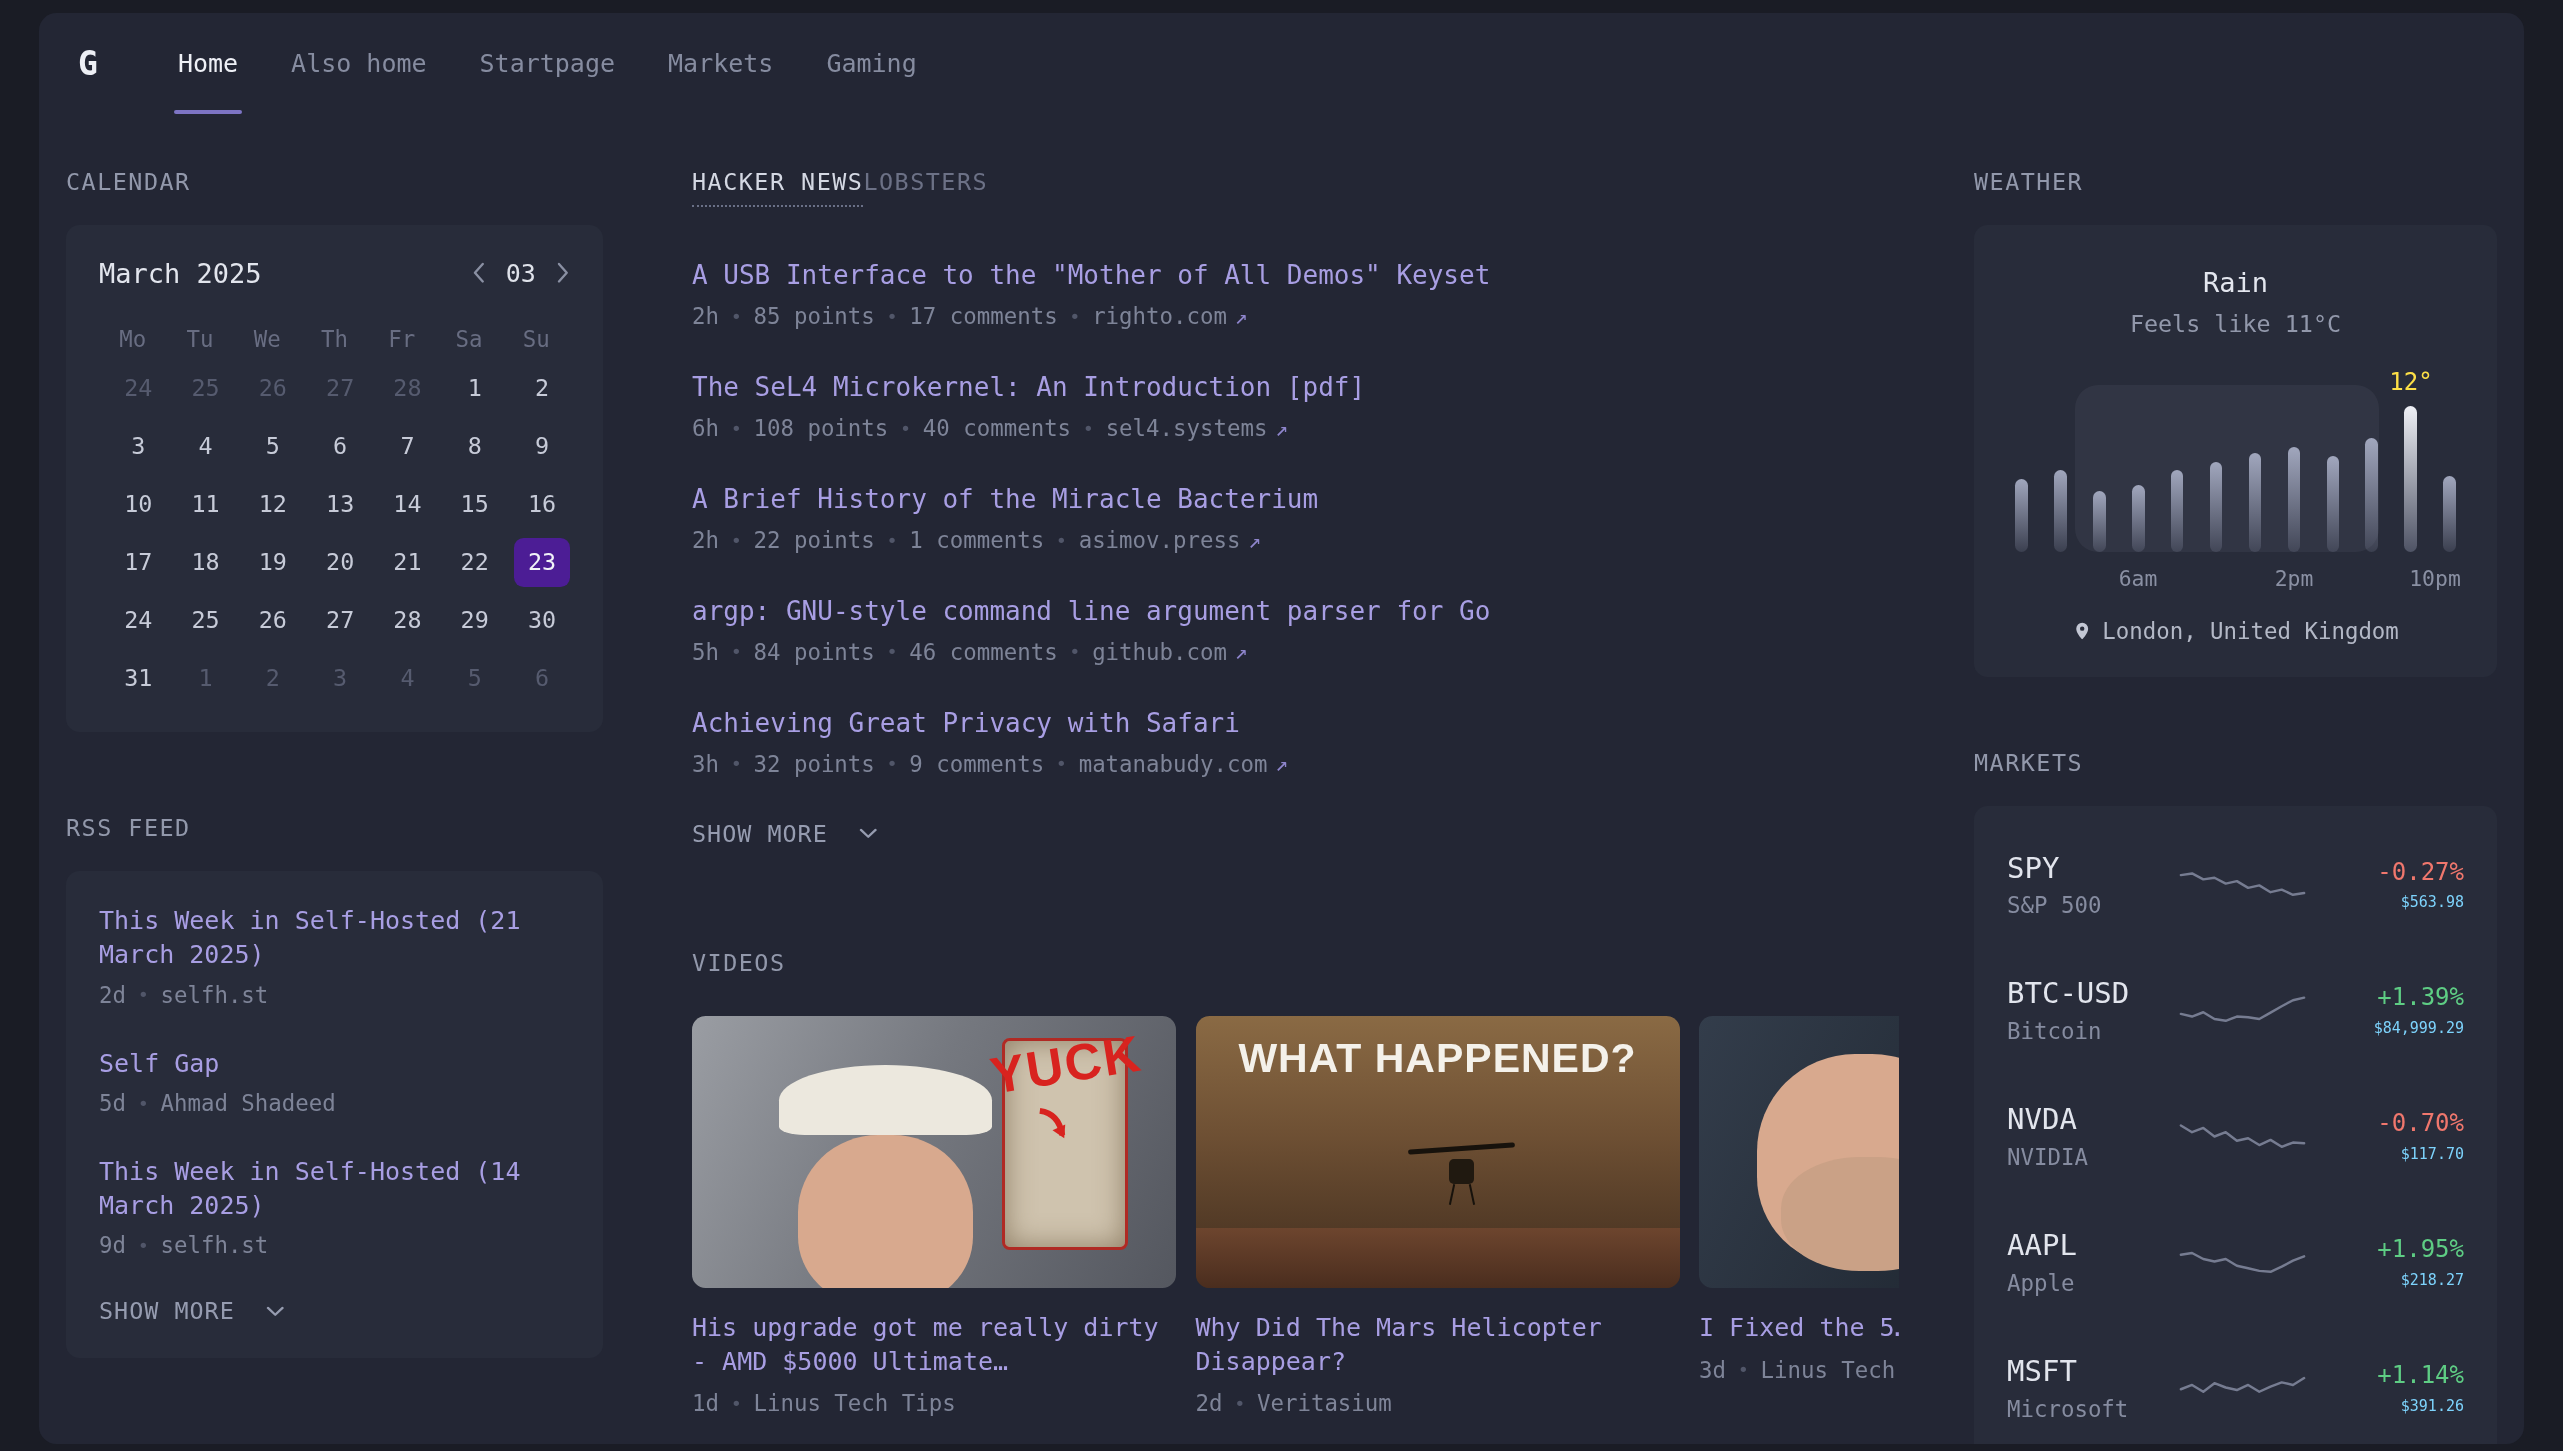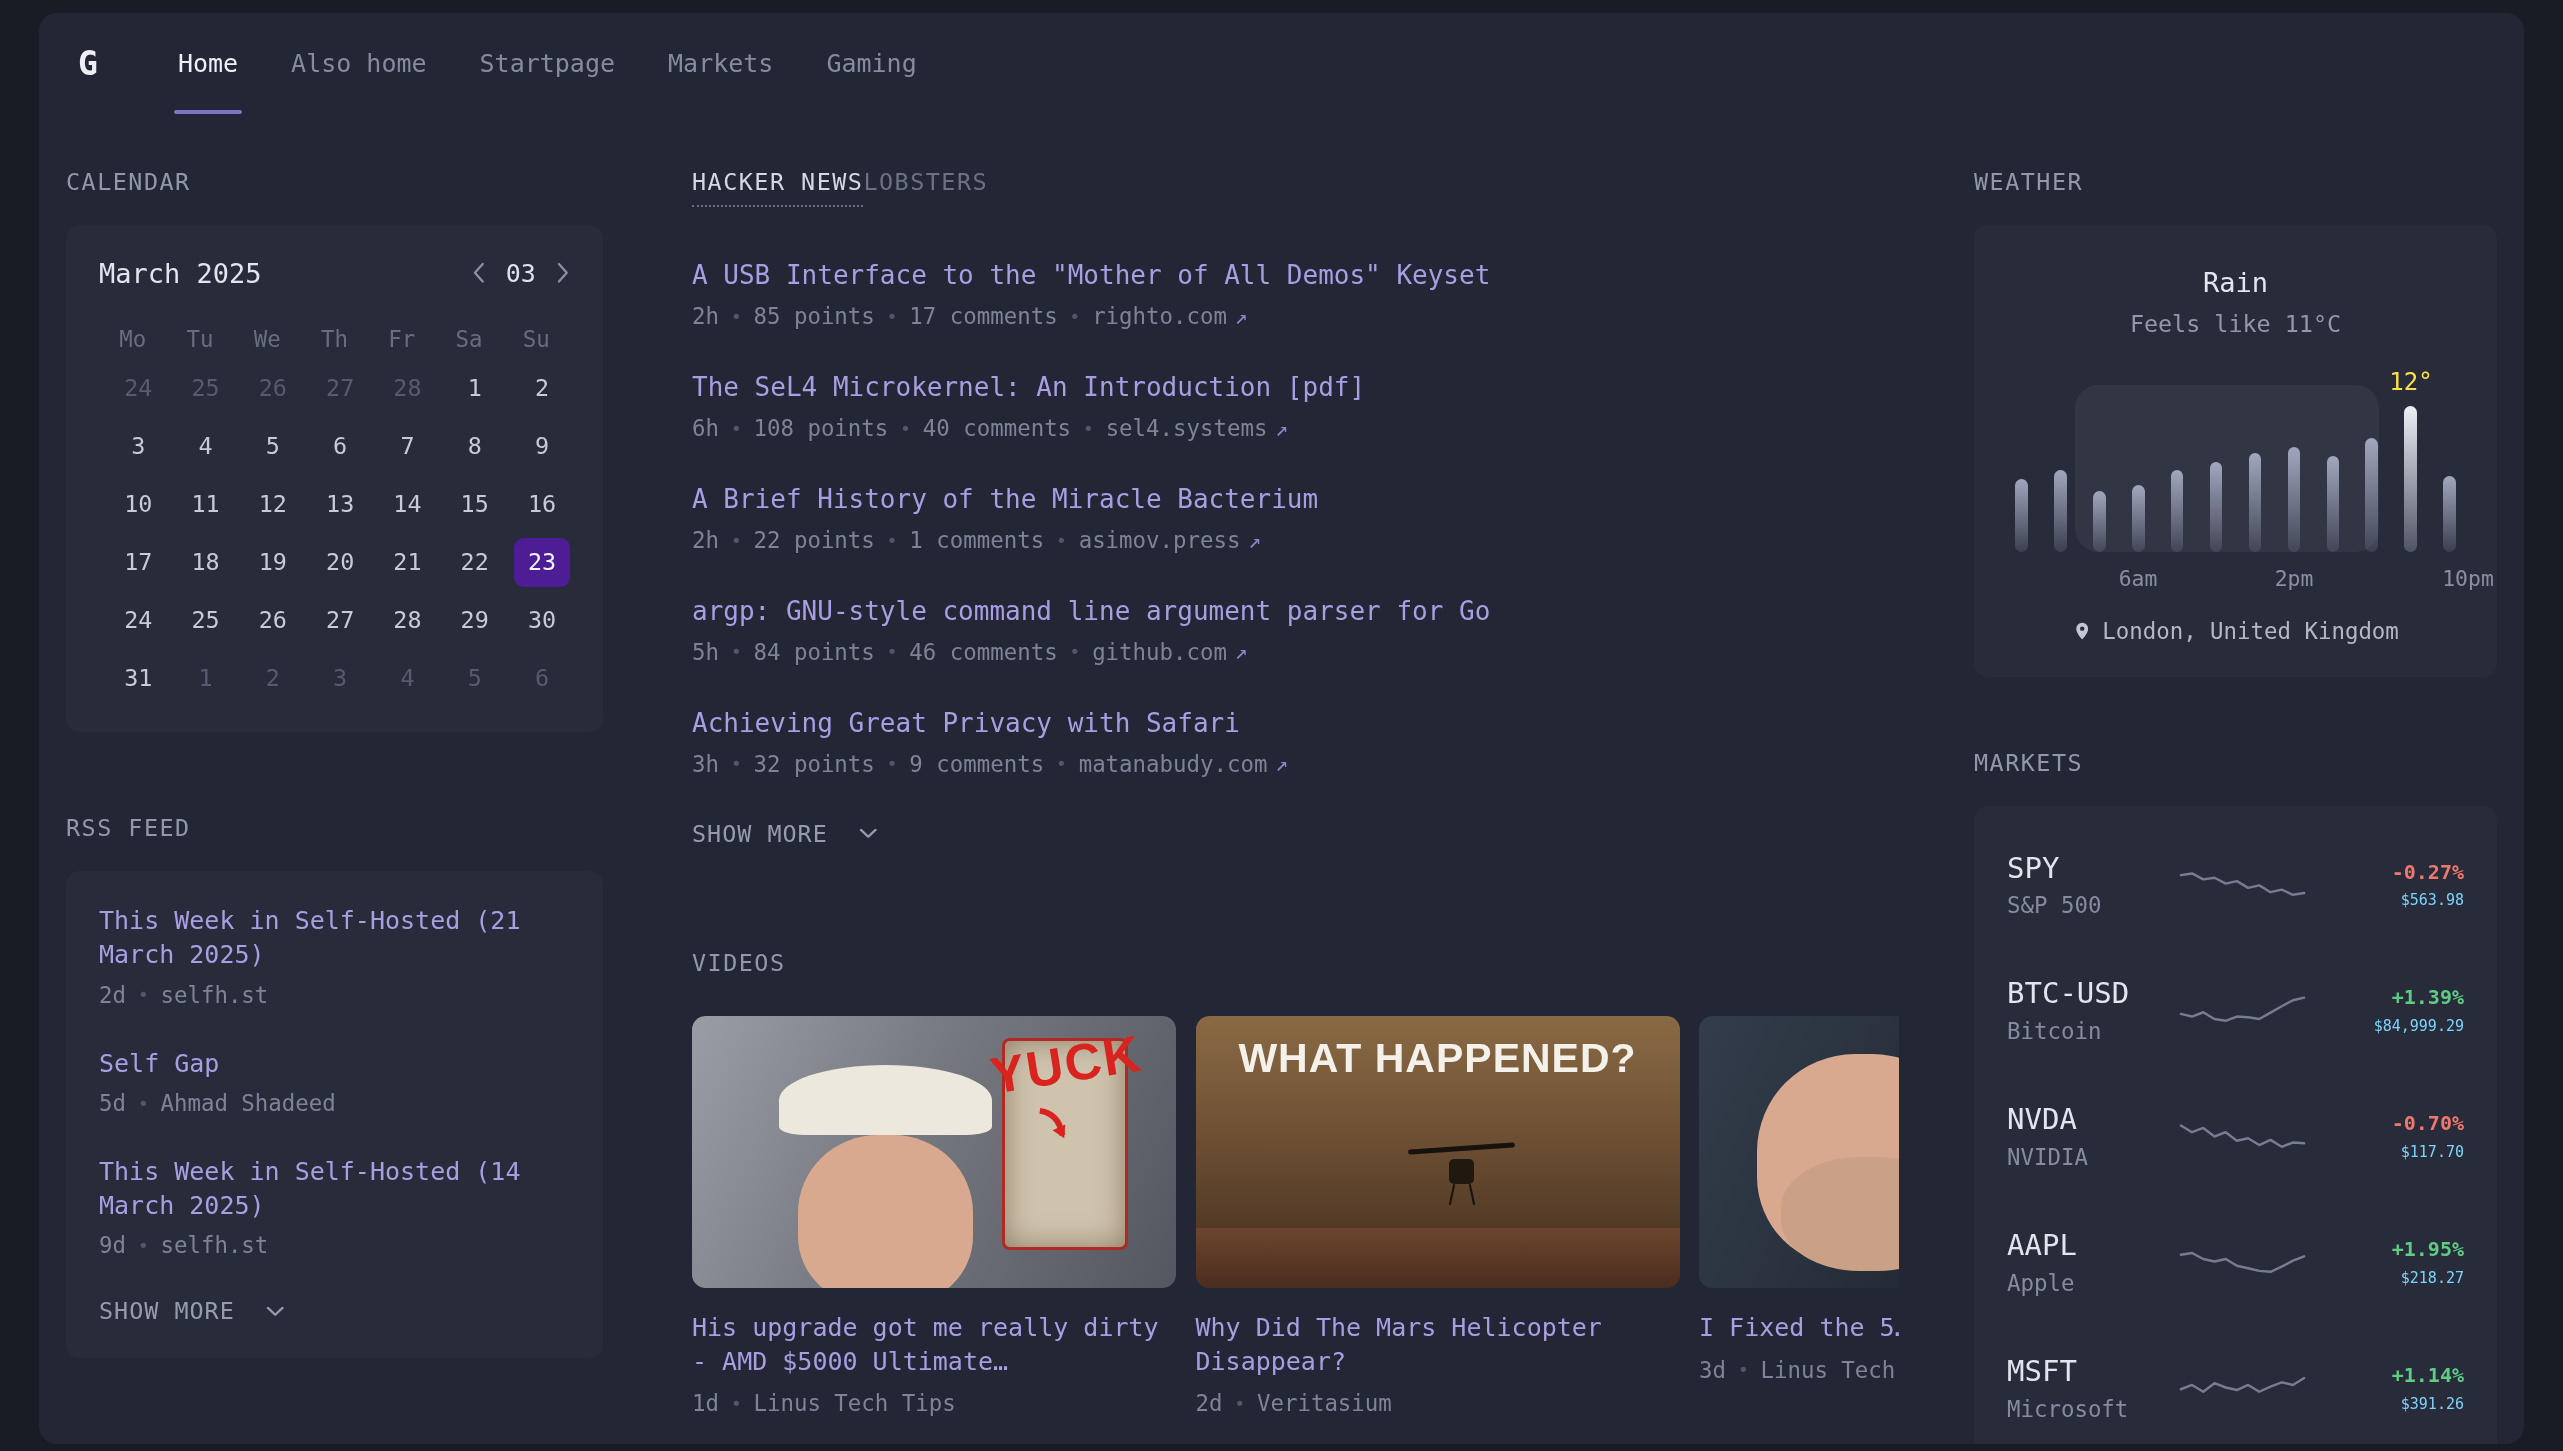--- a/index.html
+++ b/index.html
@@ -106,21 +106,21 @@
   .w-loc { margin-top: 27px; display: flex; align-items: center; justify-content: center; gap: 9.7px; font-size: 22.4px; color: #b3b8c6; }
   .pin { display: flex; color: #c3c7d4; }
   
   .markets-card { padding: 15.6px 33px; min-height: 648px; }
   .mrow { display: flex; align-items: center; padding: 29px 0; }
   .m-info { width: 170px; }
   .m-symbol { font-size: 29px; color: #e2e5ed; cursor: pointer; }
   .m-name { margin-top: 7.8px; font-size: 22.4px; color: #868ca0; }
   .m-sparkwrap { flex: 1; display: flex; justify-content: center; }
   .m-right { width: 156px; text-align: right; }
-  .m-change { font-size: 20px; font-weight: bold; }
+  .m-change { font-size: 24px; font-weight: normal; }
   .m-change.up { color: #5ecd84; }
   .m-change.down { color: #f0776d; }
   .m-price { margin-top: 7.8px; font-size: 15px; color: #7dd3fc; }
 </style>
 </head>
 <body>
 
 <div class="app">
 
   <nav class="navbar">
@@ -483,21 +483,21 @@
               <div class="wbar" style="height:99px"></div>
               <div class="wbar" style="height:105px"></div>
               <div class="wbar" style="height:96px"></div>
               <div class="wbar" style="height:114px"></div>
               <div class="wbar peak" style="height:146px"></div>
               <div class="wbar" style="height:76px"></div>
             </div>
         <div class="w-peak-label" style="left:396px;bottom:195px">12°</div>
             <div class="w-time" style="left:123px">6am</div>
             <div class="w-time" style="left:279px">2pm</div>
-            <div class="w-time" style="left:453px">10pm</div>
+            <div class="w-time" style="left:420px">10pm</div>
           </div>
         <div class="w-loc">
           <span class="pin">
             <svg width="20.4" height="20.4" viewBox="0 0 24 24" fill="currentColor">
                 <path d="M12 2a7 7 0 0 0-7 7c0 4.9 5.4 10.9 6.6 12.2.2.2.6.2.8 0C13.6 19.9 19 13.9 19 9a7 7 0 0 0-7-7zm0 9.6a2.6 2.6 0 1 1 0-5.2 2.6 2.6 0 0 1 0 5.2z"></path>
               </svg>
           </span>
           <span>London, United Kingdom</span>
         </div>
       </div>

